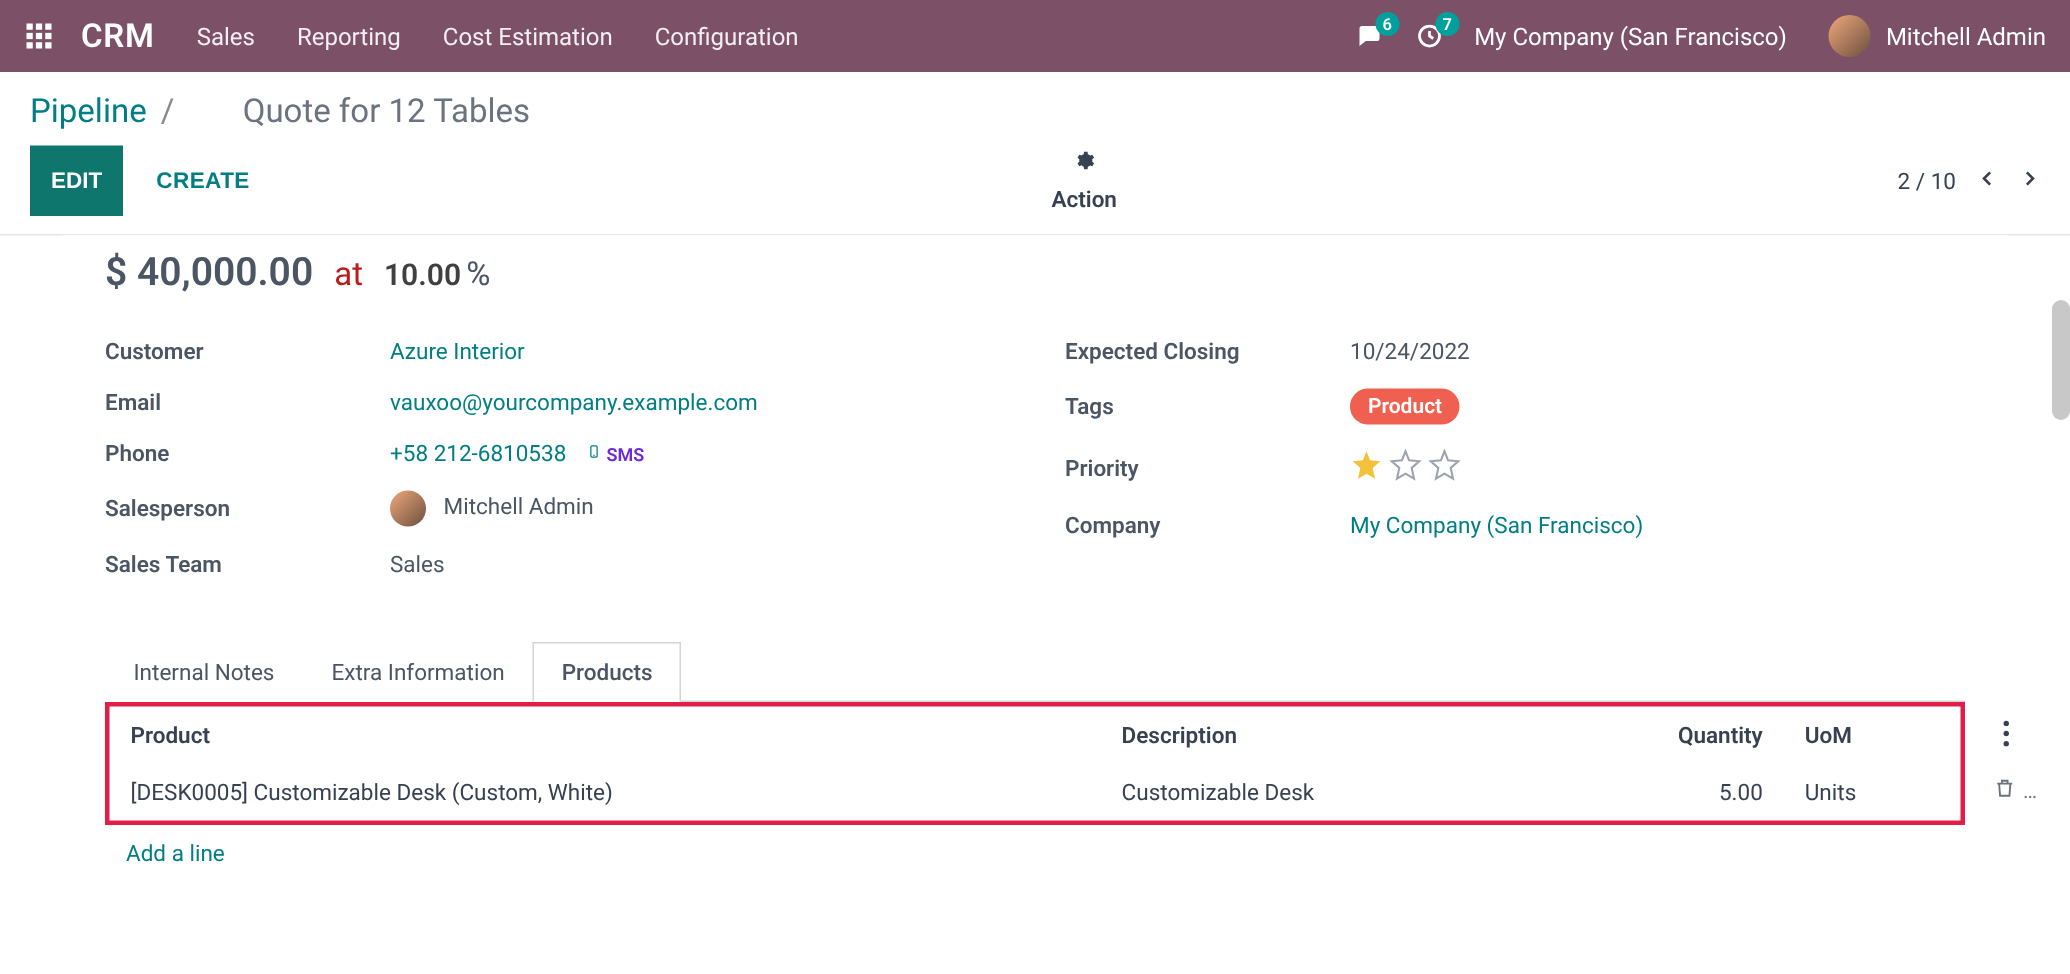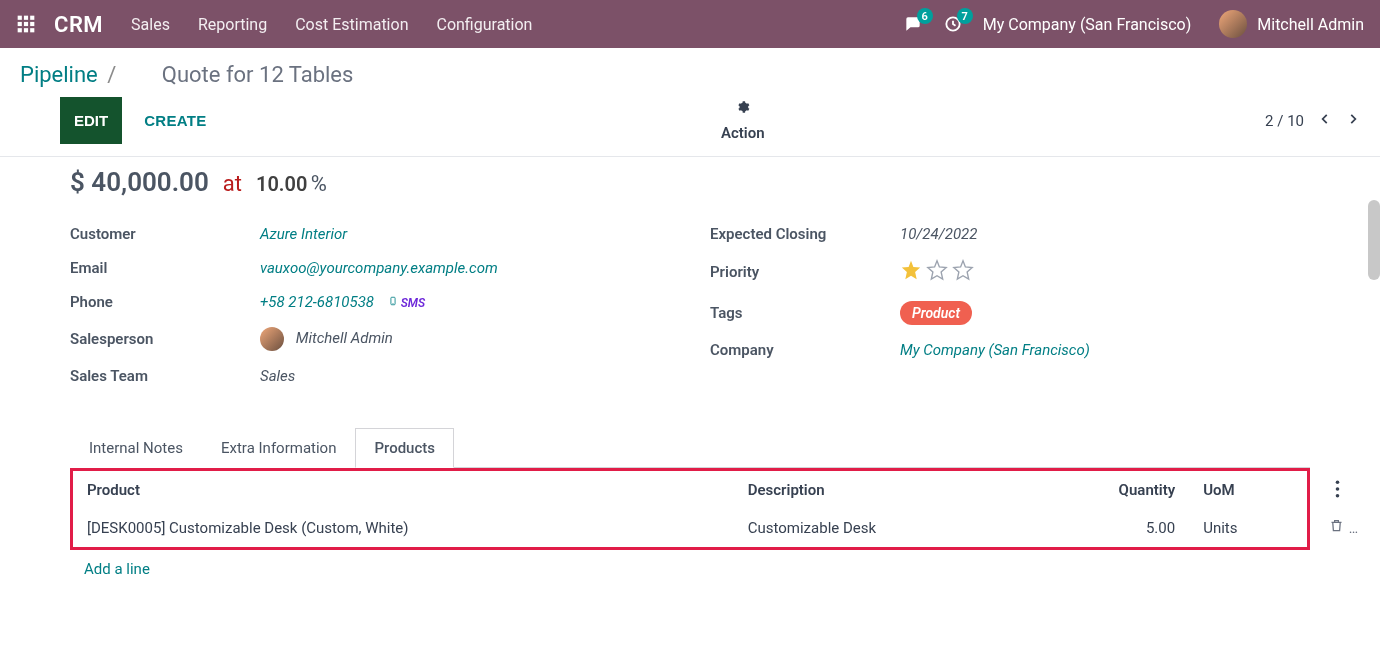--- a/index.html
+++ b/index.html
@@ -17,41 +17,41 @@
   .user { display:flex; align-items:center; gap:10px; cursor:pointer; }
   .avatar { width: 28px; height: 28px; border-radius: 50%; background: linear-gradient(135deg,#f0a87a,#6b4f3f); display:inline-block; }
   .user-name { font-size:16px; }
 
   .control-panel { padding: 14px 20px 12px 20px; border-bottom: 1px solid #e5e7eb; }
   .breadcrumb { font-size: 22px; margin-bottom: 10px; }
   .breadcrumb a { color: #017e84; text-decoration: none; }
   .breadcrumb .sep { color: #8b8b8b; margin: 0 4px; }
   .breadcrumb .current { color: #6b7280; margin-left: 36px; }
   .cp-row { display:flex; align-items:center; }
-  .btn-edit { background:#14532d; color:#fff; border:none; padding: 15px 14px; font-size:15px; font-weight:600; cursor:pointer;margin-left:40px; }
+  .btn-edit { background:#0f766e; color:#fff; border:none; padding: 15px 14px; font-size:15px; font-weight:600; cursor:pointer; }
   .btn-create { color:#017e84; background:none; border:none; padding: 7px 14px; font-size:15px; font-weight:600; cursor:pointer; margin-left:8px; letter-spacing:.3px; }
   .action-wrap { flex:1; display:flex; justify-content:center; }
   .action-btn { color:#374151; cursor:pointer; display:inline-flex; align-items:center; gap:6px; font-size:15px; font-weight:600;flex-direction:column; }
   .pager { display:flex; align-items:center; gap:14px; font-size:15px; color:#374151; }
   .pager .arrow { cursor:pointer; color:#374151; }
 
   .sheet-wrap { display:flex; justify-content:center; padding: 0 0 20px 0; }
   .sheet { width: 1300px; background:#fff; margin-top:0; padding: 10px 30px 30px 30px; position:relative; }
 
   .revenue-row { display:flex; align-items:baseline; gap:14px; margin-bottom:28px; }
   .revenue-amt { font-size:26px; font-weight:600; color:#4b5563; }
   .revenue-at { font-size:22px; color:#b91c1c; }
   .revenue-pct { font-size:20px; font-weight:600; color:#404040; }
   .revenue-pctunit { font-size:22px; color:#4b5563; }
 
   .fields { display:flex; gap:40px; }
   .col { flex:1; }
   .field-row { display:flex; margin-bottom:16px; align-items:center; }
   .field-label { width:190px; font-weight:600; color:#4b5563; font-size:15px; }
-  .field-value { font-size:15px; color:#4b5563;font-style:italic; }
+  .field-value { font-size:15px; color:#4b5563; }
   .link { color:#017e84; cursor:pointer; }
   .sms-badge { display:inline-flex; align-items:center; gap:3px; color:#6d28d9; font-size:12px; font-weight:600; margin-left:10px; cursor:pointer; }
   .sp-avatar { width:24px; height:24px; border-radius:50%; background:linear-gradient(135deg,#f0a87a,#6b4f3f); display:inline-block; vertical-align:middle; margin-right:8px; }
 
   .stars { display:inline-flex; gap:4px; }
   .star { width:22px; height:22px; cursor:pointer; }
   .star svg { width:100%; height:100%; }
   .tag { background:#f06050; color:#fff; border-radius:999px; padding:4px 12px; font-size:14px; font-weight:600; display:inline-block; }
 
   .tabs { display:flex; border-bottom:1px solid #d4d4d8; margin-top:26px; }
@@ -194,39 +194,39 @@
           <div class="field-label">Sales Team</div>
           <div class="field-value">Sales</div>
         </div>
       </div>
       <div class="col">
         <div class="field-row">
           <div class="field-label">Expected Closing</div>
           <div class="field-value">10/24/2022</div>
         </div>
         <div class="field-row">
+          <div class="field-label">Tags</div>
+          <div class="field-value">
+            <span class="tag">Product</span>
+          </div>
+        </div>
+        <div class="field-row">
           <div class="field-label">Priority</div>
           <div class="field-value">
             <span class="stars">
               <span class="star"><svg viewBox="0 0 24 24" fill="#f3c13a">
                     <path d="M12 2l2.6 6.6L22 9.3l-5.5 4.8L18.2 22 12 18.3 5.8 22l1.7-7.9L2 9.3l7.4-.7z"></path>
                   </svg></span>
               <span class="star"><svg viewBox="0 0 24 24" fill="none" stroke="#9ca3af" stroke-width="1.5">
                     <path d="M12 2l2.6 6.6L22 9.3l-5.5 4.8L18.2 22 12 18.3 5.8 22l1.7-7.9L2 9.3l7.4-.7z"></path>
                   </svg></span>
               <span class="star"><svg viewBox="0 0 24 24" fill="none" stroke="#9ca3af" stroke-width="1.5">
                     <path d="M12 2l2.6 6.6L22 9.3l-5.5 4.8L18.2 22 12 18.3 5.8 22l1.7-7.9L2 9.3l7.4-.7z"></path>
                   </svg></span>
             </span>
-          </div>
-        </div>
-        <div class="field-row">
-          <div class="field-label">Tags</div>
-          <div class="field-value">
-            <span class="tag">Product</span>
           </div>
         </div>
         <div class="field-row">
           <div class="field-label">Company</div>
           <div class="field-value link">My Company (San Francisco)</div>
         </div>
       </div>
     </div>
 
     <div class="tabs">

